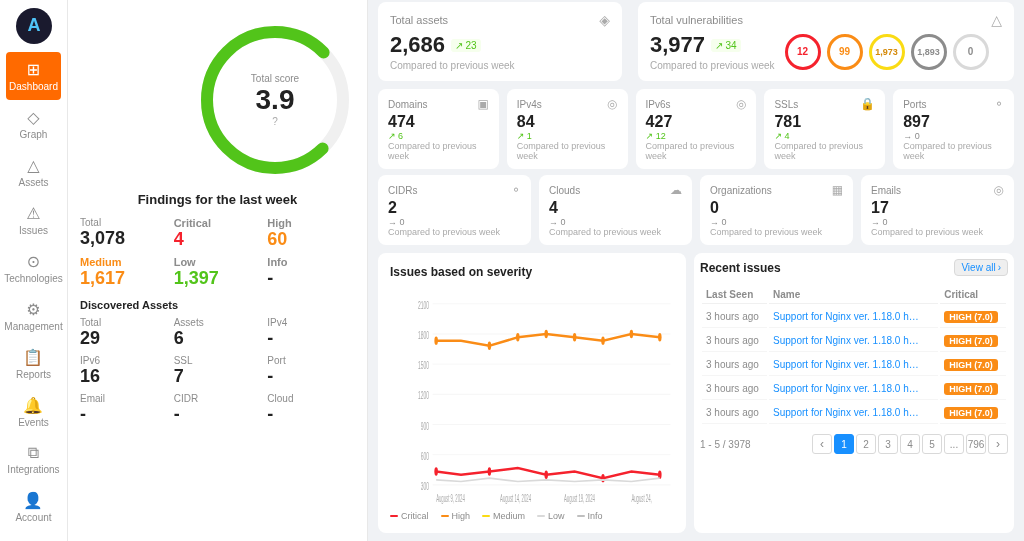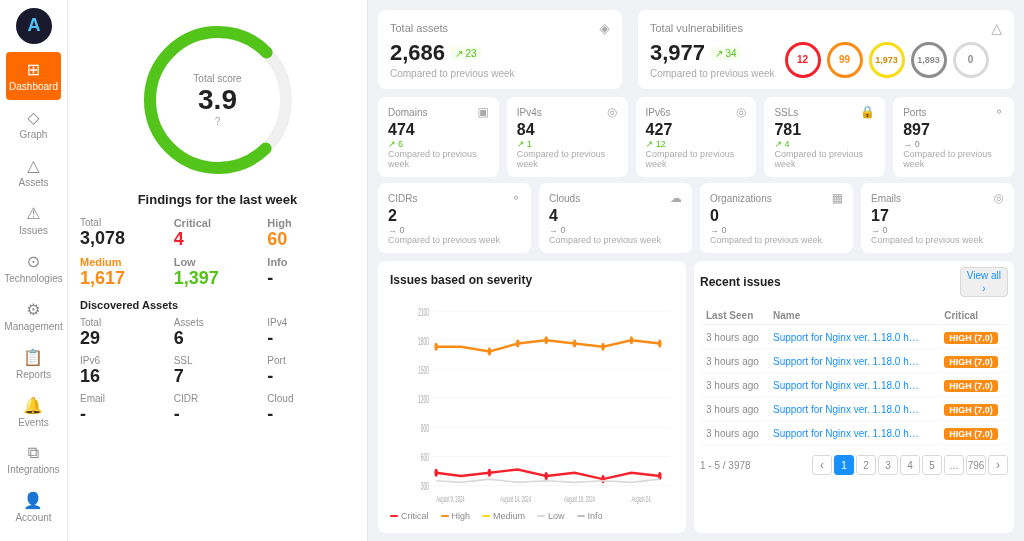--- a/index.html
+++ b/index.html
@@ -10,21 +10,21 @@
     .sidebar-logo { width: 36px; height: 36px; margin-bottom: 8px; }
     .sidebar-item { display: flex; flex-direction: column; align-items: center; padding: 8px 4px; width: 100%; cursor: pointer; color: #8c8c8c; font-size: 10px; gap: 2px; }
     .sidebar-item.active { background: #ff6a00; color: #fff; border-radius: 4px; margin: 0 6px; width: calc(100% - 12px); }
     .sidebar-item .icon { font-size: 16px; }
     .sidebar-item span { text-align: center; }
 
     
     .left-panel { width: 300px; background: #fff; padding: 12px; flex-shrink: 0; overflow-y: auto; border-right: 1px solid #e8e8e8; }
 
     
-    .score-section { display: flex; flex-direction: column; align-items: center; padding: 8px 0 12px; }
+    .score-section { display: flex; flex-direction: column; align-items: flex-end; padding: 8px 0 12px; }
     .score-ring { position: relative; width: 160px; height: 160px; }
     .score-ring svg { width: 160px; height: 160px; }
     .score-center { position: absolute; top: 50%; left: 50%; transform: translate(-50%, -50%); text-align: center; }
     .score-label { font-size: 10px; color: #8c8c8c; }
     .score-value { font-size: 28px; font-weight: 700; color: #222; }
     .score-question { font-size: 10px; color: #aaa; cursor: pointer; }
 
     .findings-title { font-size: 13px; font-weight: 600; color: #222; text-align: center; margin-bottom: 10px; }
 
     .section-label { font-size: 11px; font-weight: 700; color: #222; margin-bottom: 6px; margin-top: 4px; }
@@ -38,21 +38,21 @@
     .value.dark { color: #222; }
 
     .assets-grid { display: grid; grid-template-columns: repeat(3, 1fr); gap: 6px; }
     .asset-item .label { font-size: 10px; color: #8c8c8c; }
     .asset-item .value { font-size: 16px; font-weight: 700; color: #222; }
 
     
     .right-panel { flex: 1; display: flex; flex-direction: column; overflow: hidden; }
 
     
-    .stats-top { display: flex; gap: 16px; padding: 10px 10px 0; }
+    .stats-top { display: flex; gap: 16px; padding: 2px 10px 0; }
     .stat-card { background: #fff; border-radius: 8px; padding: 10px 12px; flex: 1; }
     .stat-card.wide { flex: 1.6; }
     .stat-card-header { display: flex; justify-content: space-between; align-items: center; margin-bottom: 4px; }
     .stat-card-title { font-size: 11px; color: #8c8c8c; }
     .stat-card-icon { color: #aaa; font-size: 14px; }
     .stat-main { display: flex; align-items: center; gap: 6px; }
     .stat-number { font-size: 22px; font-weight: 700; color: #222; }
     .stat-change { display: flex; align-items: center; gap: 2px; font-size: 10px; color: #52c41a; background: #f6ffed; padding: 1px 4px; border-radius: 3px; }
     .stat-sub { font-size: 10px; color: #aaa; margin-top: 2px; }
 
@@ -82,21 +82,21 @@
     .chart-title { font-size: 12px; font-weight: 600; color: #222; margin-bottom: 8px; }
     .chart-area { flex: 1; position: relative; }
     .chart-legend { display: flex; gap: 12px; margin-top: 6px; flex-wrap: wrap; }
     .legend-item { display: flex; align-items: center; gap: 3px; font-size: 9px; color: #8c8c8c; }
     .legend-dot { width: 8px; height: 2px; border-radius: 1px; }
 
     
     .issues-card { background: #fff; border-radius: 8px; padding: 6px; width: 320px; flex-shrink: 0; display: flex; flex-direction: column; overflow: hidden; }
     .issues-header { display: flex; justify-content: space-between; align-items: center; margin-bottom: 8px; }
     .issues-title { font-size: 12px; font-weight: 600; color: #222; }
-    .view-all-btn { font-size: 10px; color: #1890ff; border: 1px solid #d9d9d9; border-radius: 4px; padding: 2px 6px; cursor: pointer; display: flex; align-items: center; gap: 2px; flex-direction: column; }
+    .view-all-btn { font-size: 10px; color: #1890ff; border: 1px solid #d9d9d9; border-radius: 4px; padding: 2px 6px; cursor: pointer; display: flex; align-items: center; gap: 2px; }
 
     .issues-table { width: 100%; font-size: 10px; }
     .issues-table th { text-align: left; color: #8c8c8c; font-weight: 600; padding: 3px 4px; border-bottom: 1px solid #f0f0f0; }
     .issues-table td { padding: 5px 4px; border-bottom: 1px solid #f5f5f5; vertical-align: middle; }
     .issue-name-link { color: #1890ff; cursor: pointer; font-size: 10px; max-width: 150px; overflow: hidden; text-overflow: ellipsis; white-space: nowrap; display: block; }
     .severity-badge { background: #fa8c16; color: #fff; border-radius: 3px; padding: 1px 5px; font-size: 9px; font-weight: 600; white-space: nowrap; }
 
     .pagination { display: flex; align-items: center; gap: 4px; margin-top: 8px; font-size: 10px; color: #8c8c8c; justify-content: space-between; }
     .page-info { color: #8c8c8c; }
     .page-buttons { display: flex; gap: 2px; align-items: center; }

